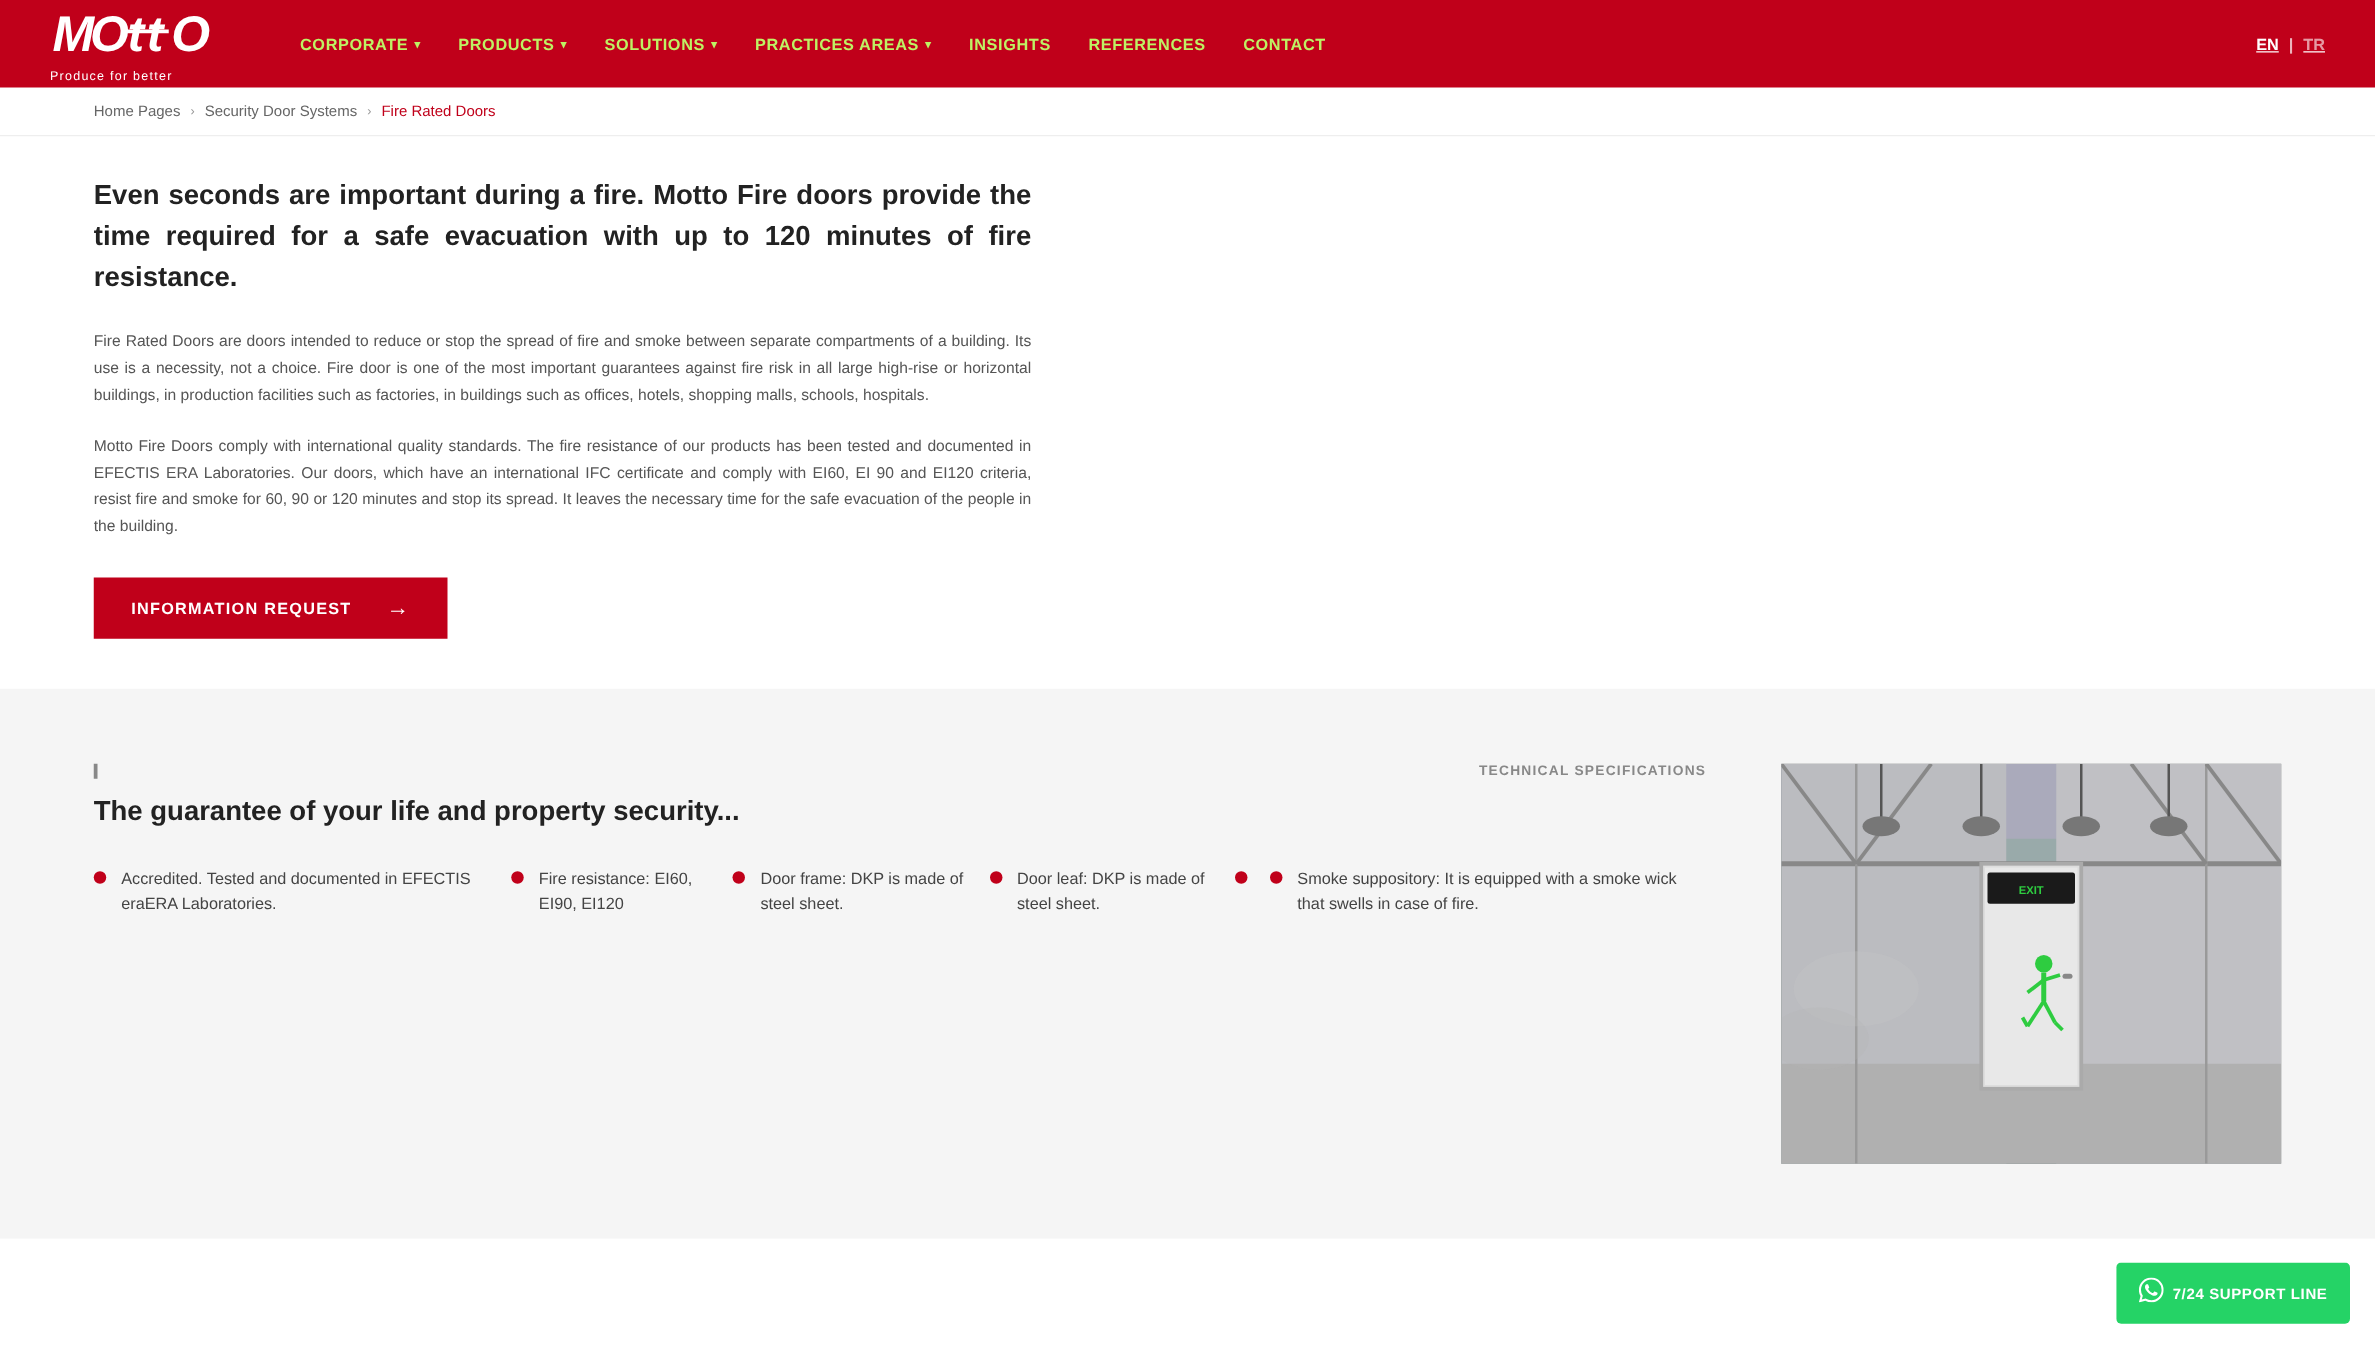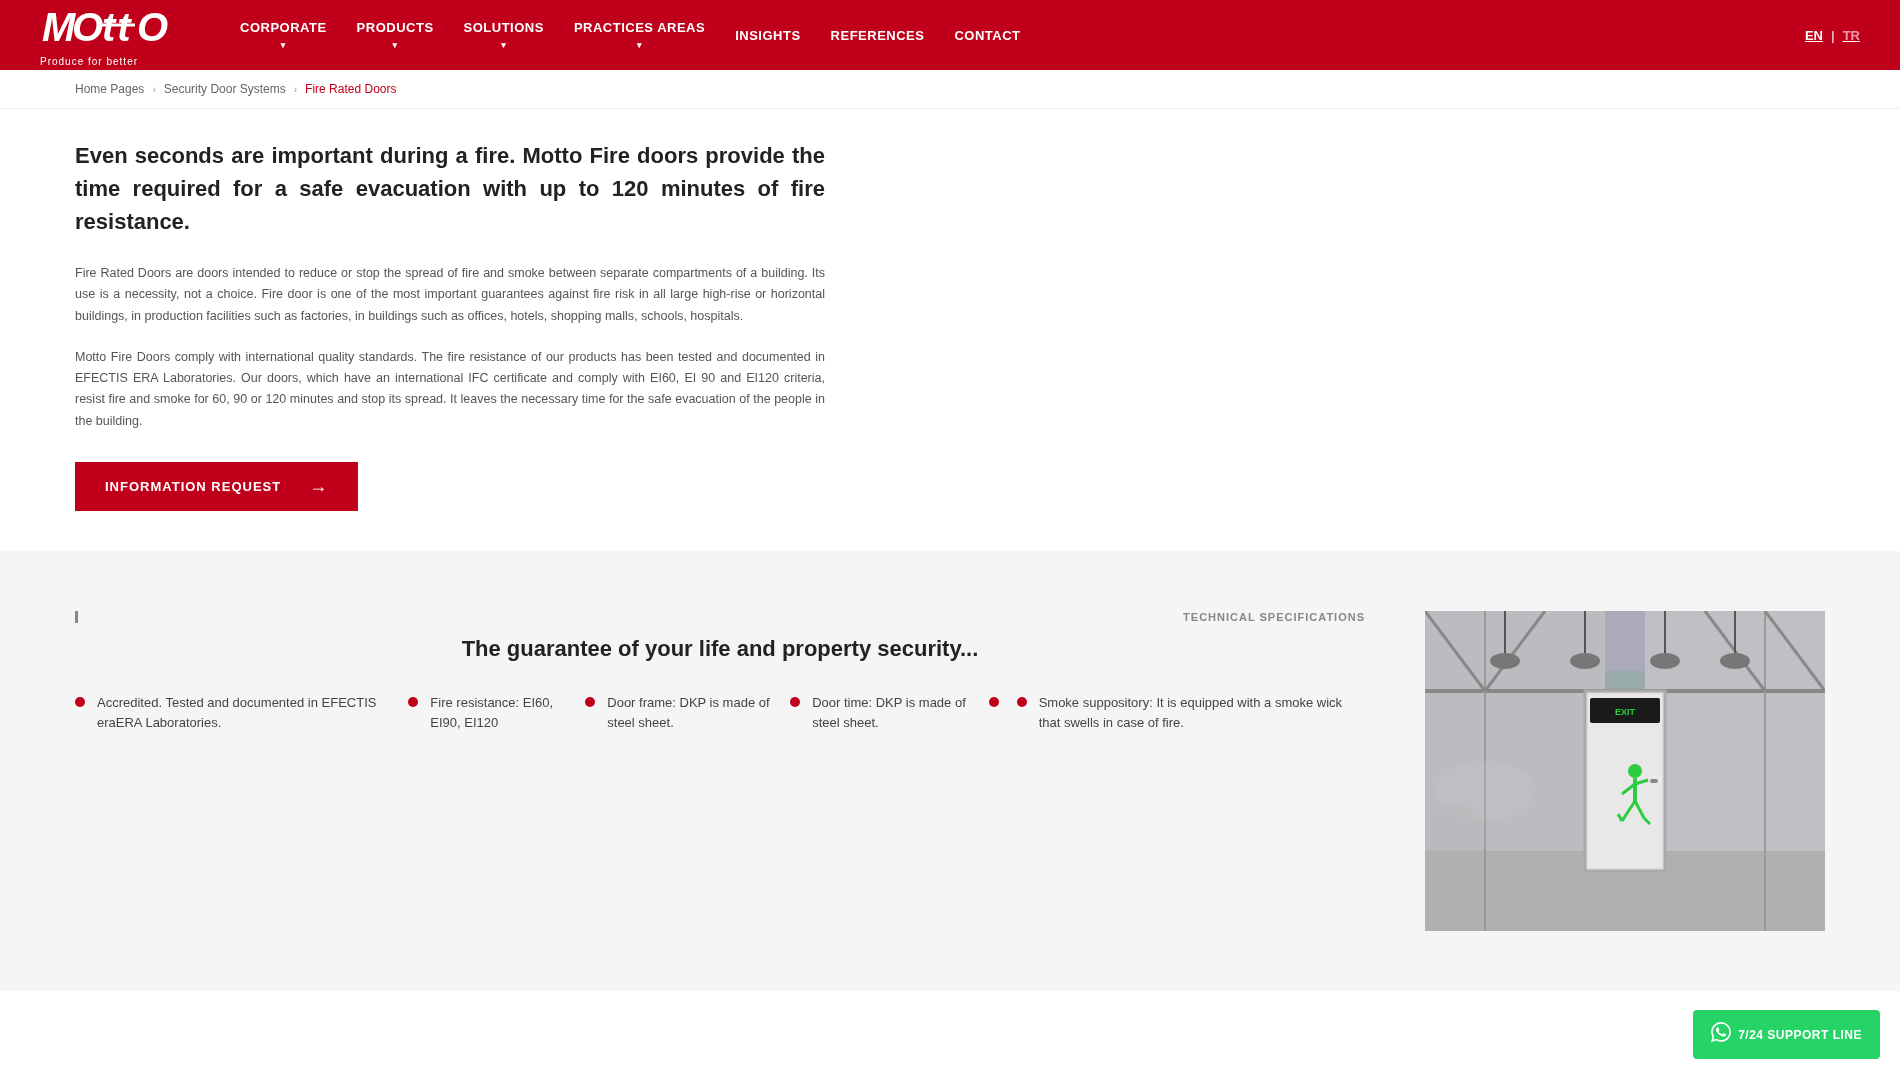--- a/index.html
+++ b/index.html
@@ -34,30 +34,29 @@
       letter-spacing: 1px;
       margin-top: 2px;
     }
     .nav {
       display: flex;
       align-items: center;
       gap: 30px;
       flex: 1;
     }
     .nav-item {
-      color: #ffffff;
+      color: #bef264;
       font-size: 13px;
       font-weight: 600;
       text-decoration: none;
       display: flex;
       align-items: center;
       gap: 5px;
       cursor: pointer;
       letter-spacing: 0.5px;
-      flex-direction: column;
     }
     .nav-item .chevron {
       font-size: 9px;
     }
     .lang-switcher {
       display: flex;
       align-items: center;
       gap: 8px;
       color: #fff;
       font-size: 13px;
@@ -143,21 +142,20 @@
       padding-left: 10px;
       margin-bottom: 12px;
       text-align: right;
     }
     .tech-title {
       font-size: 22px;
       font-weight: 700;
       color: #222;
       margin-bottom: 30px;
       line-height: 1.3;
-      text-align: center;
     }
     .tech-list {
       list-style: none;
       display: flex;
       gap: 18px;
     }
     .tech-list li {
       display: flex;
       align-items: flex-start;
       gap: 12px;
@@ -294,21 +292,21 @@
       <li>
         <span class="bullet-dot"></span>
         <span>Fire resistance: EI60, EI90, EI120</span>
       </li>
       <li>
         <span class="bullet-dot"></span>
         <span>Door frame: DKP is made of steel sheet.</span>
       </li>
       <li>
         <span class="bullet-dot"></span>
-        <span>Door time: DKP is made of steel sheet.</span>
+        <span>Door leaf: DKP is made of steel sheet.</span>
       </li>
       <li>
         <span class="bullet-dot"></span>
       </li>
       <li>
         <span class="bullet-dot"></span>
         <span>Smoke suppository: It is equipped with a smoke wick that swells in case of fire.</span>
       </li>
     </ul>
   </div>

